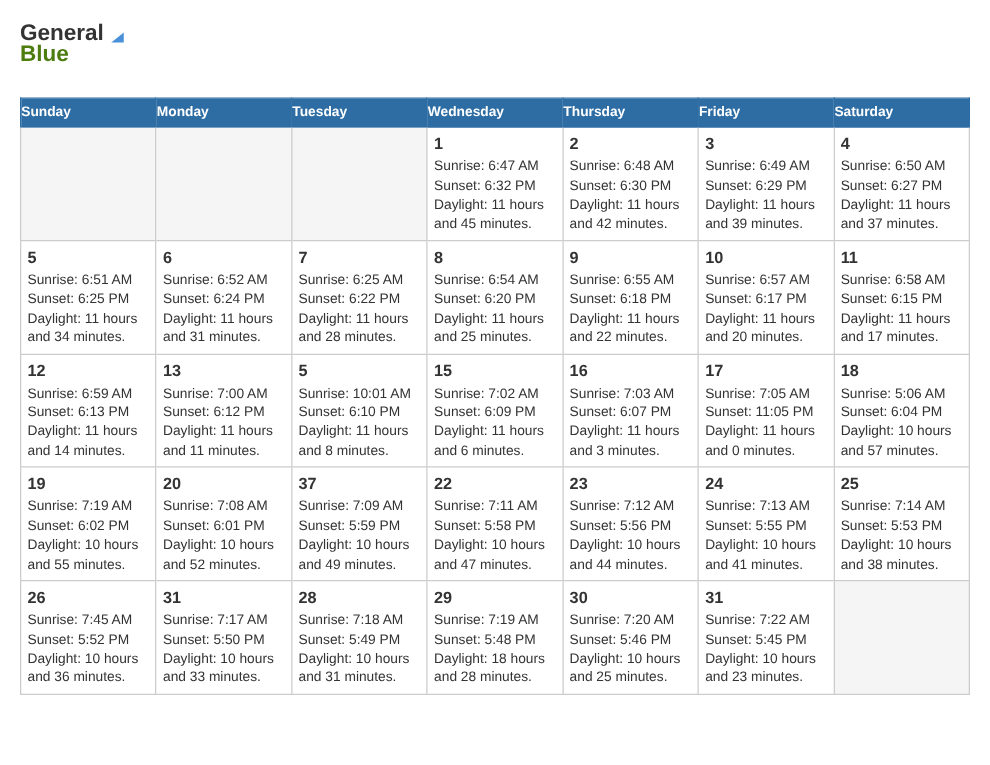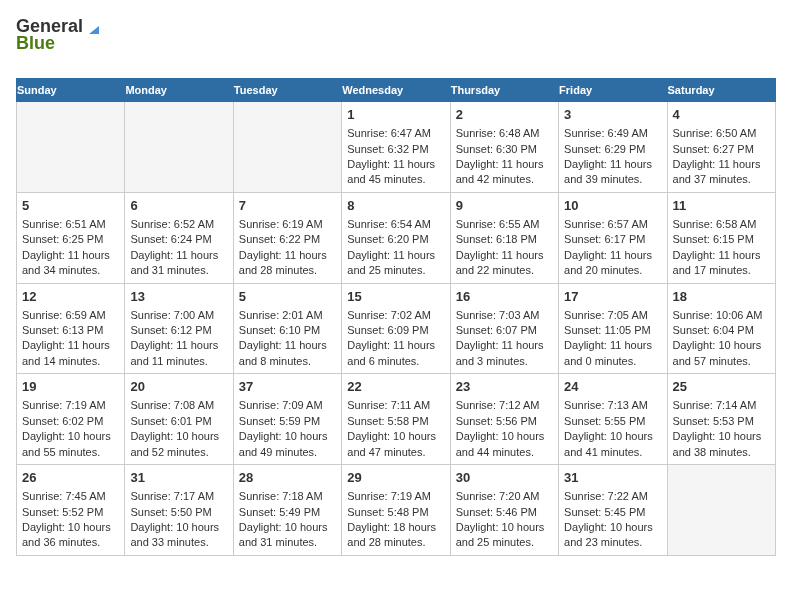--- a/index.html
+++ b/index.html
@@ -138,21 +138,21 @@
           <div>Daylight: 11 hours and 34 minutes.</div>
         </td>
         <td>
           <div class="day-number">6</div>
           <div>Sunrise: 6:52 AM</div>
           <div>Sunset: 6:24 PM</div>
           <div>Daylight: 11 hours and 31 minutes.</div>
         </td>
         <td>
           <div class="day-number">7</div>
-          <div>Sunrise: 6:19 AM</div>
+          <div>Sunrise: 6:25 AM</div>
           <div>Sunset: 6:22 PM</div>
           <div>Daylight: 11 hours and 28 minutes.</div>
         </td>
         <td>
           <div class="day-number">8</div>
           <div>Sunrise: 6:54 AM</div>
           <div>Sunset: 6:20 PM</div>
           <div>Daylight: 11 hours and 25 minutes.</div>
         </td>
         <td>
@@ -182,21 +182,21 @@
           <div>Daylight: 11 hours and 14 minutes.</div>
         </td>
         <td>
           <div class="day-number">13</div>
           <div>Sunrise: 7:00 AM</div>
           <div>Sunset: 6:12 PM</div>
           <div>Daylight: 11 hours and 11 minutes.</div>
         </td>
         <td>
           <div class="day-number">5</div>
-          <div>Sunrise: 2:01 AM</div>
+          <div>Sunrise: 10:01 AM</div>
           <div>Sunset: 6:10 PM</div>
           <div>Daylight: 11 hours and 8 minutes.</div>
         </td>
         <td>
           <div class="day-number">15</div>
           <div>Sunrise: 7:02 AM</div>
           <div>Sunset: 6:09 PM</div>
           <div>Daylight: 11 hours and 6 minutes.</div>
         </td>
         <td>
@@ -206,21 +206,21 @@
           <div>Daylight: 11 hours and 3 minutes.</div>
         </td>
         <td>
           <div class="day-number">17</div>
           <div>Sunrise: 7:05 AM</div>
           <div>Sunset: 11:05 PM</div>
           <div>Daylight: 11 hours and 0 minutes.</div>
         </td>
         <td>
           <div class="day-number">18</div>
-          <div>Sunrise: 10:06 AM</div>
+          <div>Sunrise: 5:06 AM</div>
           <div>Sunset: 6:04 PM</div>
           <div>Daylight: 10 hours and 57 minutes.</div>
         </td>
       </tr>
       <tr class="week-row">
         <td>
           <div class="day-number">19</div>
           <div>Sunrise: 7:19 AM</div>
           <div>Sunset: 6:02 PM</div>
           <div>Daylight: 10 hours and 55 minutes.</div>

